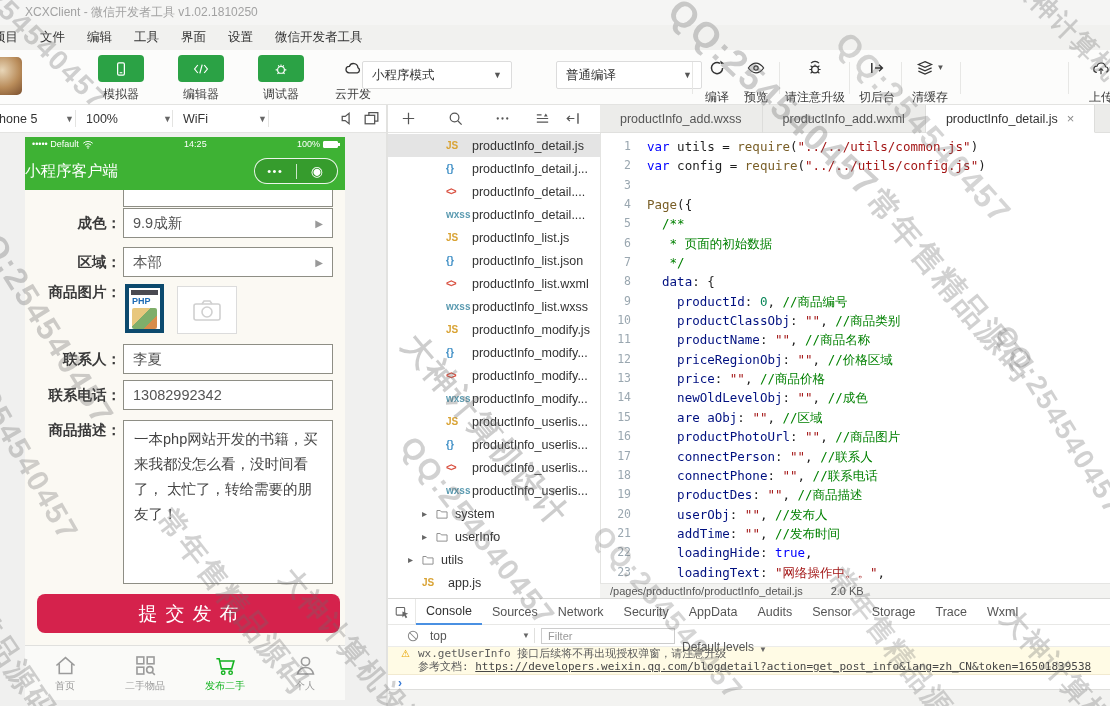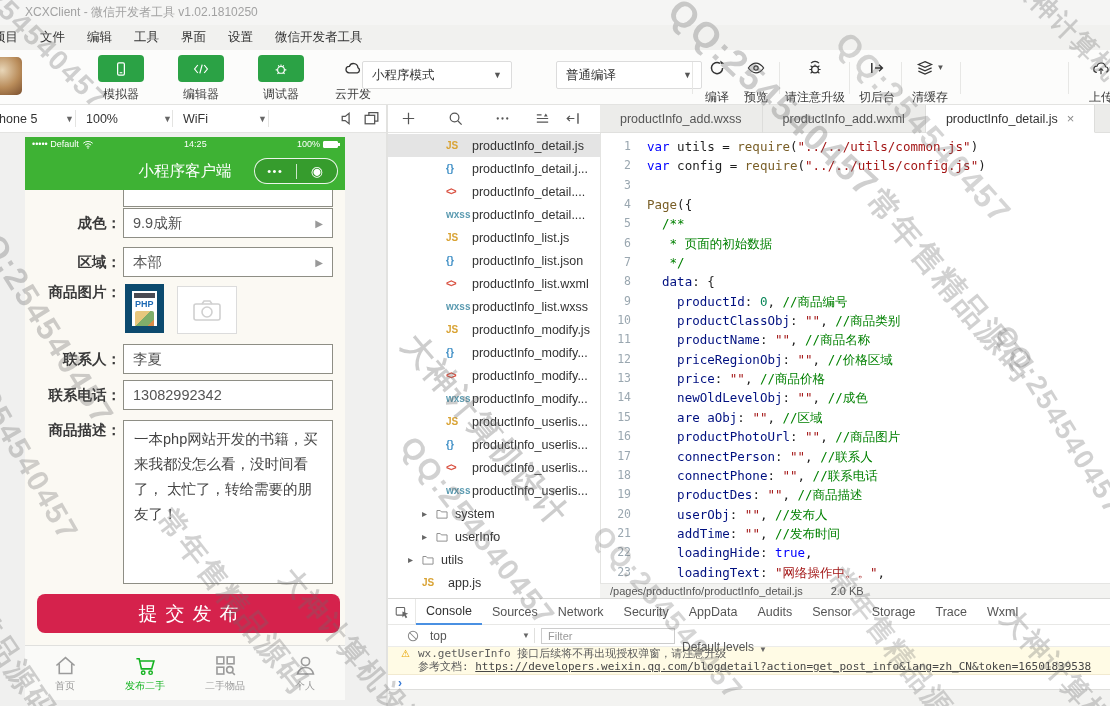--- a/index.html
+++ b/index.html
@@ -62,35 +62,35 @@
   
   #simpanel{position:absolute;left:0;top:133px;width:386px;height:573px;background:#f0f0ef;}
   #phone{position:absolute;left:25px;top:4px;width:320px;height:563px;background:#fbf9f3;}
   .p-status{height:14px;background:#3eb234;color:#fff;font-size:9px;display:flex;align-items:center;padding:0 7px;}
   .p-status .carrier{display:flex;align-items:center;gap:3px;}
   .p-status .time{flex:1;text-align:center;}
   .p-status .ic{width:12px;height:9px;color:#fff;}
   .batt{width:15px;height:7px;border:1px solid #fff;border-radius:1px;background:#fff;position:relative;margin-left:3px;}
   .batt:after{content:"";position:absolute;right:-3px;top:1px;width:2px;height:3px;background:#fff;}
   .p-nav{position:relative;height:39px;background:#3eb234;}
-  .p-nav-title{position:absolute;left:0;right:0;line-height:39px;text-align:center;color:#fff;font-size:15.5px;}
+  .p-nav-title{position:absolute;left:0;right:0;line-height:39px;text-align:left;color:#fff;font-size:15.5px;}
   .capsule{position:absolute;right:7px;top:7px;width:84px;height:26px;border:1px solid rgba(255,255,255,.9);border-radius:13px;background:rgba(0,0,0,.12);display:flex;align-items:center;color:#fff;}
   .capsule .cell{flex:1;text-align:center;}
   .cap-dots{font-size:11px;letter-spacing:1.5px;}
   .cap-circle{font-size:14px;line-height:1;}
   .cap-div{width:1px;height:15px;background:rgba(255,255,255,.75);}
   .p-page{position:absolute;left:0;top:53px;width:320px;height:455px;overflow:hidden;background:#fbf9f3;}
   .sim-label{position:absolute;left:0;width:96px;text-align:right;font-size:14.5px;font-weight:bold;color:#3a3a3a;}
   .sim-box{position:absolute;left:98px;width:210px;background:#fff;border:1px solid #8e8e85;font-size:14.5px;color:#555;display:flex;align-items:center;padding:0 9px;}
   .pk{margin-left:auto;color:#999;font-size:10px;}
   #fPartial{top:-19px;height:36px;}
   #lChengse{top:18px;line-height:30px;} #fChengse{top:18px;height:30px;}
   #lQuyu{top:57px;line-height:30px;}   #fQuyu{top:57px;height:30px;}
   #lPhoto{top:92px;line-height:20px;}
-  #bookThumb{position:absolute;left:100px;top:94px;width:39px;height:49px;border:7px solid #0c4a6e;background:#fff;overflow:hidden;}
+  #bookThumb{position:absolute;left:100px;top:94px;width:39px;height:49px;border:4px solid #0c4a6e;background:#fff;overflow:hidden;}
   .bt-top{height:5px;background:#4a4a52;margin:2px 2px 0;}
   .bt-php{color:#1f6bb5;font-weight:bold;font-size:9px;padding:1px 0 0 3px;line-height:10px;}
   .bt-art{height:21px;margin:2px 3px 0;background:linear-gradient(135deg,#e8c77d 0 40%,#7fae6a 40% 70%,#d88c4a 70%);border-radius:2px;}
   .bt-foot{height:3px;margin:2px 6px 0;background:#d8d8d8;}
   #cameraBox{position:absolute;left:152px;top:96px;width:60px;height:48px;border:1px solid #dcdcdc;background:#fff;display:flex;align-items:center;justify-content:center;color:#d0d0d0;}
   #cameraBox .ic{width:30px;height:24px;}
   #lLxr{top:154px;line-height:30px;} #fLxr{top:154px;height:30px;}
   #lDh{top:190px;line-height:30px;}  #fDh{top:190px;height:30px;}
   #lDesc{top:230px;line-height:20px;}
   #fDesc{top:230px;height:164px;padding:6px 10px;align-items:flex-start;line-height:25px;color:#444;display:block;}
@@ -438,41 +438,41 @@
     </div>
     <div class="p-tabbar">
         <div class="tbb">
           <span class="ic">
             <svg viewBox="0 0 22 22">
               <path d="M3 11L11 4l8 7M5.5 9.5V18h11V9.5" fill="none" stroke="currentColor" stroke-width="1.4"></path>
             </svg>
           </span>
           <div class="tbb-label">首页</div>
         </div>
-        <div class="tbb active">
-          <span class="ic">
-            <svg viewBox="0 0 22 22">
-              <path d="M3 5h2.4l2 9h9l2-7H6" fill="none" stroke="currentColor" stroke-width="1.4"></path>
-              <circle cx="9" cy="17.3" r="1.5" fill="none" stroke="currentColor" stroke-width="1.3"></circle>
-              <circle cx="15.5" cy="17.3" r="1.5" fill="none" stroke="currentColor" stroke-width="1.3"></circle>
-            </svg>
-          </span>
-          <div class="tbb-label">发布二手</div>
-        </div>
         <div class="tbb">
           <span class="ic">
             <svg viewBox="0 0 22 22">
               <rect x="3.5" y="3.5" width="6" height="6" fill="none" stroke="currentColor" stroke-width="1.4"></rect>
               <rect x="12.5" y="3.5" width="6" height="6" fill="none" stroke="currentColor" stroke-width="1.4"></rect>
               <rect x="3.5" y="12.5" width="6" height="6" fill="none" stroke="currentColor" stroke-width="1.4"></rect>
               <circle cx="14.8" cy="14.8" r="2.8" fill="none" stroke="currentColor" stroke-width="1.4"></circle>
               <path d="M16.9 16.9l2.3 2.3" stroke="currentColor" stroke-width="1.4"></path>
             </svg>
           </span>
           <div class="tbb-label">二手物品</div>
+        </div>
+        <div class="tbb active">
+          <span class="ic">
+            <svg viewBox="0 0 22 22">
+              <path d="M3 5h2.4l2 9h9l2-7H6" fill="none" stroke="currentColor" stroke-width="1.4"></path>
+              <circle cx="9" cy="17.3" r="1.5" fill="none" stroke="currentColor" stroke-width="1.3"></circle>
+              <circle cx="15.5" cy="17.3" r="1.5" fill="none" stroke="currentColor" stroke-width="1.3"></circle>
+            </svg>
+          </span>
+          <div class="tbb-label">发布二手</div>
         </div>
         <div class="tbb">
           <span class="ic">
             <svg viewBox="0 0 22 22">
               <circle cx="11" cy="7.5" r="3.6" fill="none" stroke="currentColor" stroke-width="1.4"></circle>
               <path d="M4 18.5c1-3.8 3.6-5.7 7-5.7s6 1.9 7 5.7z" fill="none" stroke="currentColor" stroke-width="1.4"></path>
             </svg>
           </span>
           <div class="tbb-label">个人</div>
         </div>

